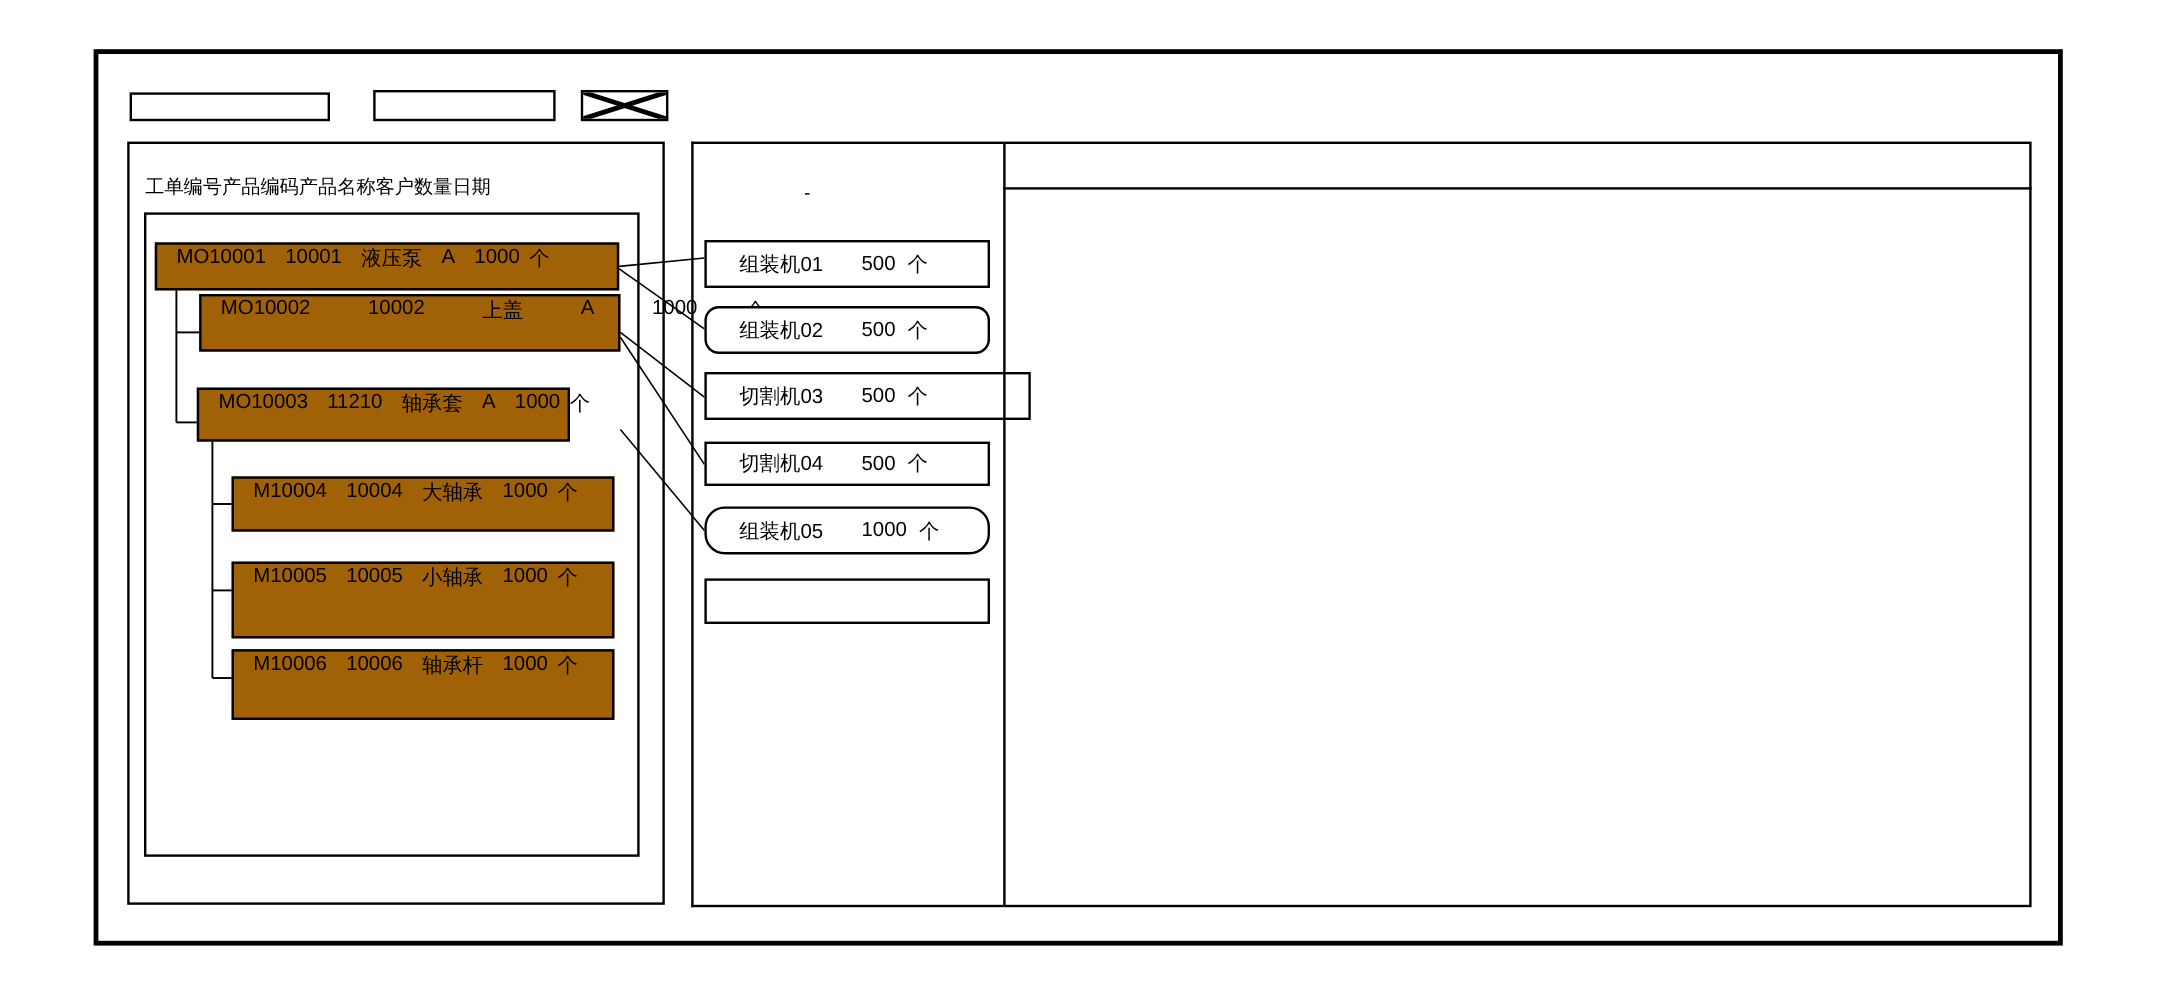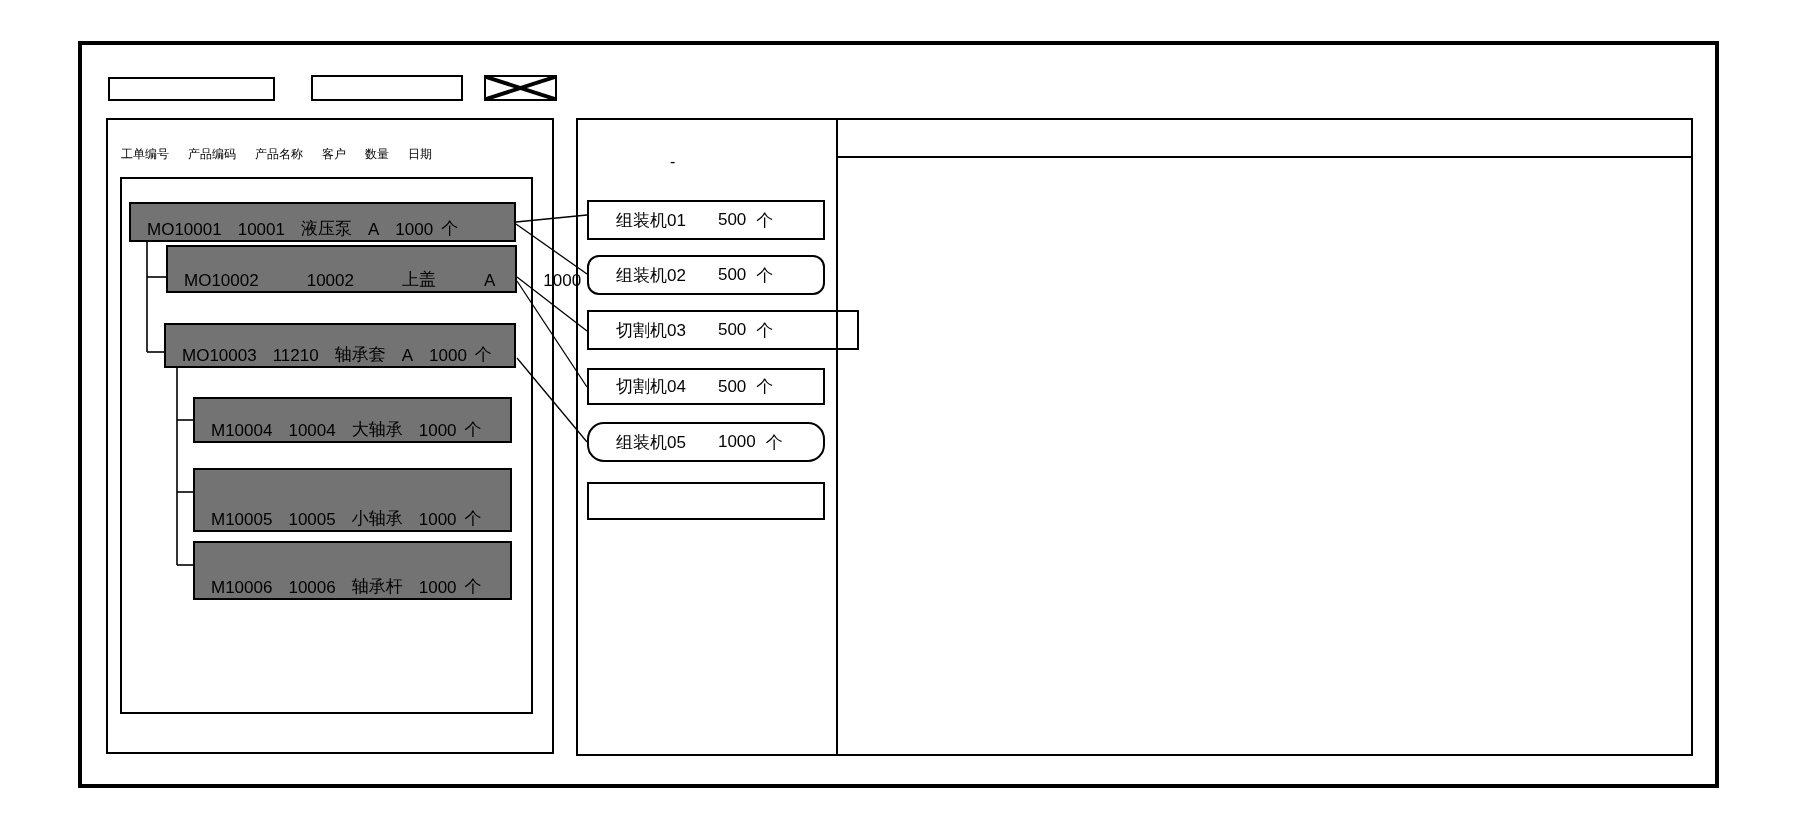--- a/index.html
+++ b/index.html
@@ -22,26 +22,26 @@
   .input2{left:311px;top:75px;width:152px;height:26px;}
   .close-box{left:484px;top:75px;width:73px;height:26px;border:2px solid #000;background:#fff;}
   .close-box svg{display:block;width:100%;height:100%;}
   .panel{border:2px solid #000;background:transparent;}
   .left-panel{left:106px;top:118px;width:448px;height:636px;}
   .tree-container{left:120px;top:177px;width:413px;height:537px;}
   .middle-panel{left:576px;top:118px;width:260px;height:638px;border-right:none;}
   .right-panel{left:836px;top:118px;width:857px;height:638px;}
   .right-sep{left:836px;top:156px;width:857px;height:0;border-top:2px solid #000;}
   .headers{
-    left:121px;top:146px;display:flex;gap:19px;
-    font-size:12px;white-space:nowrap;
+    left:121px;top:146px;display:flex;
+    font-size:16px;white-space:nowrap;
   }
   .node{
-    border:2px solid #000;background:#737373;
-    display:flex;align-items:flex-end;
+    border:2px solid #000;background:#a16207;
+    display:flex;align-items:flex-start;
     padding-left:16px;font-size:17px;white-space:nowrap;
   }
   .node span{margin-right:16px;}
   .node span.qty{margin-right:8px;}
   .node span.unit{margin-right:0;}
   .machine{
     border:2px solid #000;background:#fff;
     display:flex;align-items:center;
     padding-left:27px;font-size:17px;white-space:nowrap;
   }
@@ -90,21 +90,21 @@
 
   <div class="abs node" style="left:166px;top:245px;width:351px;height:48px;gap:32px;">
     <span>MO10002</span>
     <span>10002</span>
     <span>上盖</span>
     <span>A</span>
     <span class="qty">1000</span>
     <span class="unit">个</span>
   </div>
 
-  <div class="abs node" style="left:164px;top:323px;width:352px;height:45px;">
+  <div class="abs node" style="left:164px;top:323px;width:311px;height:45px;">
     <span>MO10003</span>
     <span>11210</span>
     <span>轴承套</span>
     <span>A</span>
     <span class="qty">1000</span>
     <span class="unit">个</span>
   </div>
 
   <div class="abs node" style="left:193px;top:397px;width:319px;height:46px;">
     <span>M10004</span>

